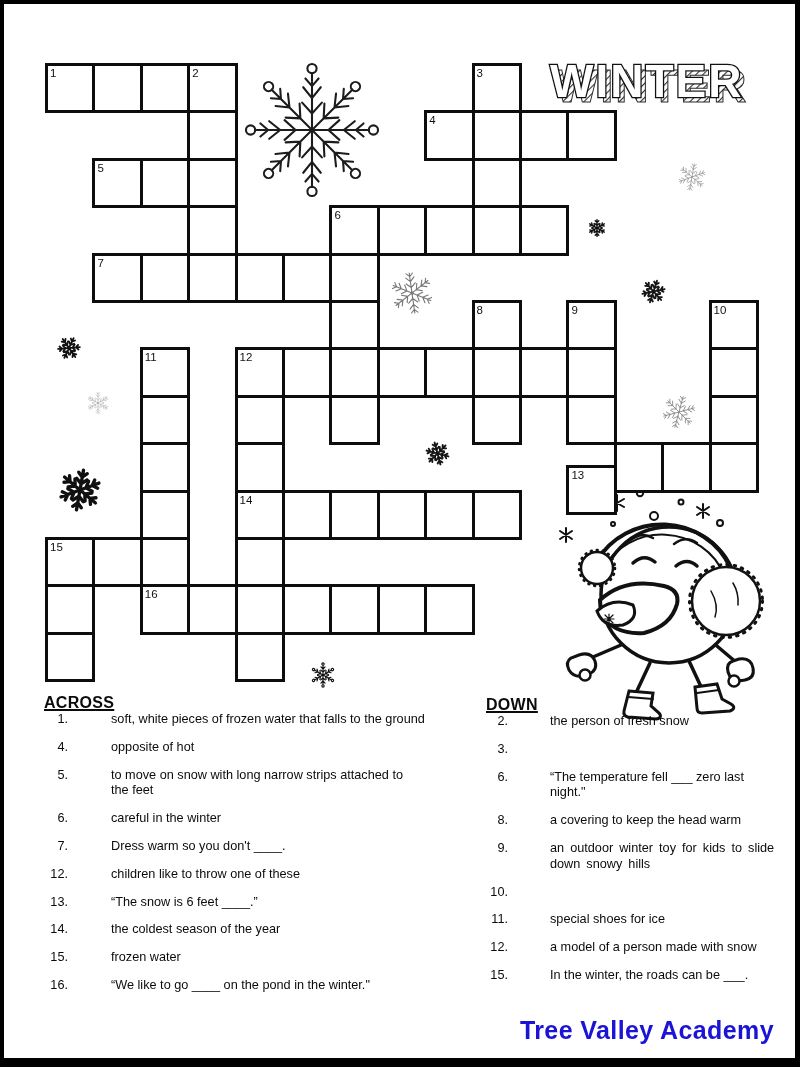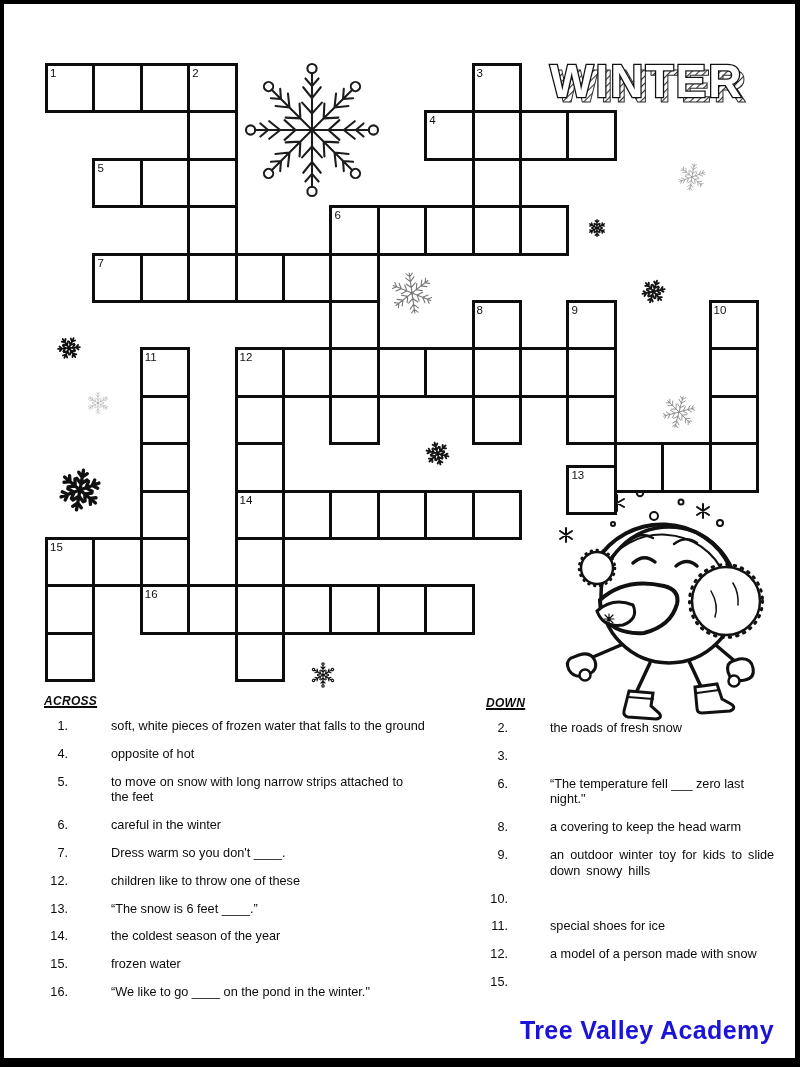--- a/index.html
+++ b/index.html
@@ -12,22 +12,22 @@
   .cell{position:absolute;width:50.4px;height:50.4px;background:#fff;border:3px solid #0d0d0d;
         box-sizing:border-box;}
   .cell-num{position:absolute;left:2px;top:0;font-size:11.5px;line-height:14px;color:#111;}
   
   .winter-title{position:absolute;left:548px;top:52px;z-index:1;}
   .winter-title text{font-family:"Liberation Sans",sans-serif;font-weight:bold;font-size:46px;letter-spacing:2px;}
   
   .deco{position:absolute;z-index:1;overflow:visible;}
   
   .section{position:absolute;z-index:3;}
-  .section-h{font-size:12px;font-weight:bold;text-decoration:underline;text-decoration-thickness:2px;
-             letter-spacing:.3px;margin:0 0 11px 0;font-style:italic;}
+  .section-h{font-size:16px;font-weight:bold;text-decoration:underline;text-decoration-thickness:2px;
+             letter-spacing:.3px;margin:0 0 0 0;}
   .clue{display:flex;align-items:flex-start;margin-bottom:12px;font-size:12.7px;line-height:15.8px;}
   .clue-num{flex:0 0 24px;text-align:right;margin-right:12px;}
   .clue-text{white-space:pre-line;margin-left:31px;}
   .across{left:44px;top:694px;width:424px;}
   .across .clue-text{max-width:352px;}
   .down{left:486px;top:696px;width:292px;}
   .down .clue-num{flex:0 0 22px;margin-right:11px;}
   .down .clue-text{width:254px;}
   .down .clue-list .clue:nth-child(5) .clue-text{word-spacing:2.5px;}
   
@@ -322,21 +322,21 @@
           <span class="clue-text">“We like to go ____ on the pond in the winter."</span>
         </div>
       </div>
   </div>
 
   <div class="section down">
     <h2 class="section-h">DOWN</h2>
     <div class="clue-list">
         <div class="clue">
           <span class="clue-num">2.</span>
-          <span class="clue-text">the roads of fresh snow</span>
+          <span class="clue-text">the person of fresh snow</span>
         </div>
         <div class="clue">
           <span class="clue-num">3.</span>
         </div>
         <div class="clue">
           <span class="clue-num">6.</span>
           <span class="clue-text">“The temperature fell ___ zero last night."</span>
         </div>
         <div class="clue">
           <span class="clue-num">8.</span>
@@ -353,18 +353,19 @@
         <div class="clue">
           <span class="clue-num">11.</span>
           <span class="clue-text">special shoes for ice</span>
         </div>
         <div class="clue">
           <span class="clue-num">12.</span>
           <span class="clue-text">a model of a person made with snow</span>
         </div>
         <div class="clue">
           <span class="clue-num">15.</span>
+          <span class="clue-text">In the winter, the roads can be ___.</span>
         </div>
       </div>
   </div>
 
   <div class="footer" title="Tree Valley Academy" style="color: rgb(27, 19, 214);">Tree Valley Academy</div>
 </div>
 
 </body></html>

